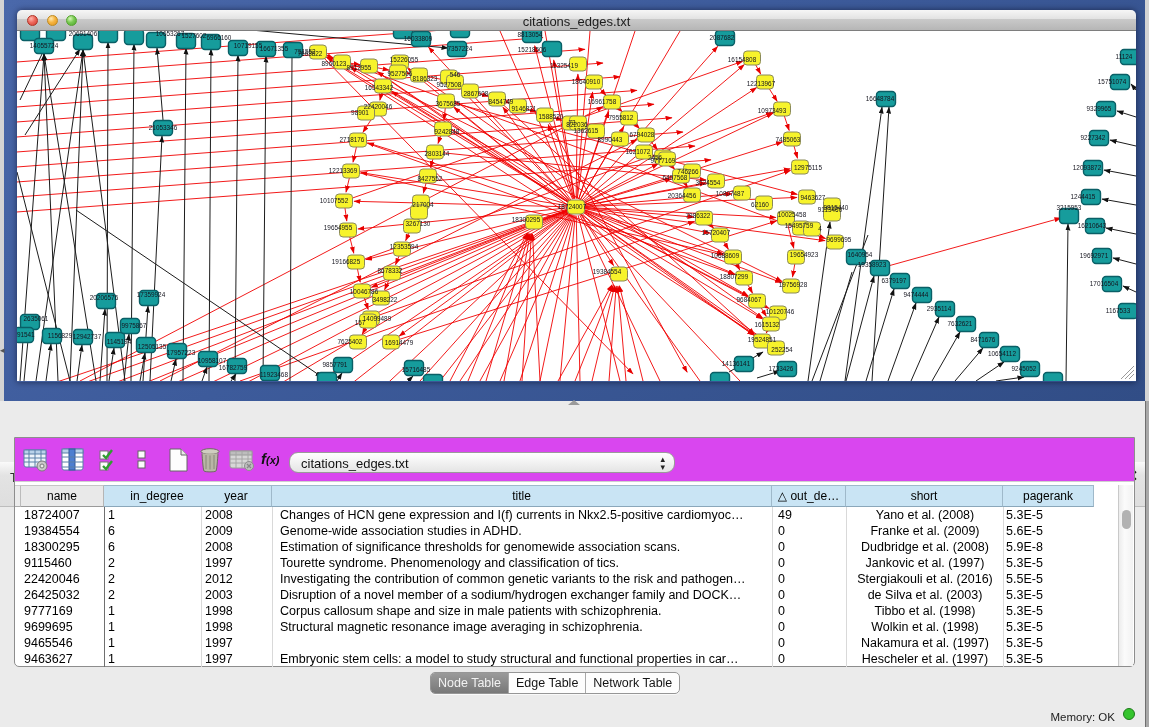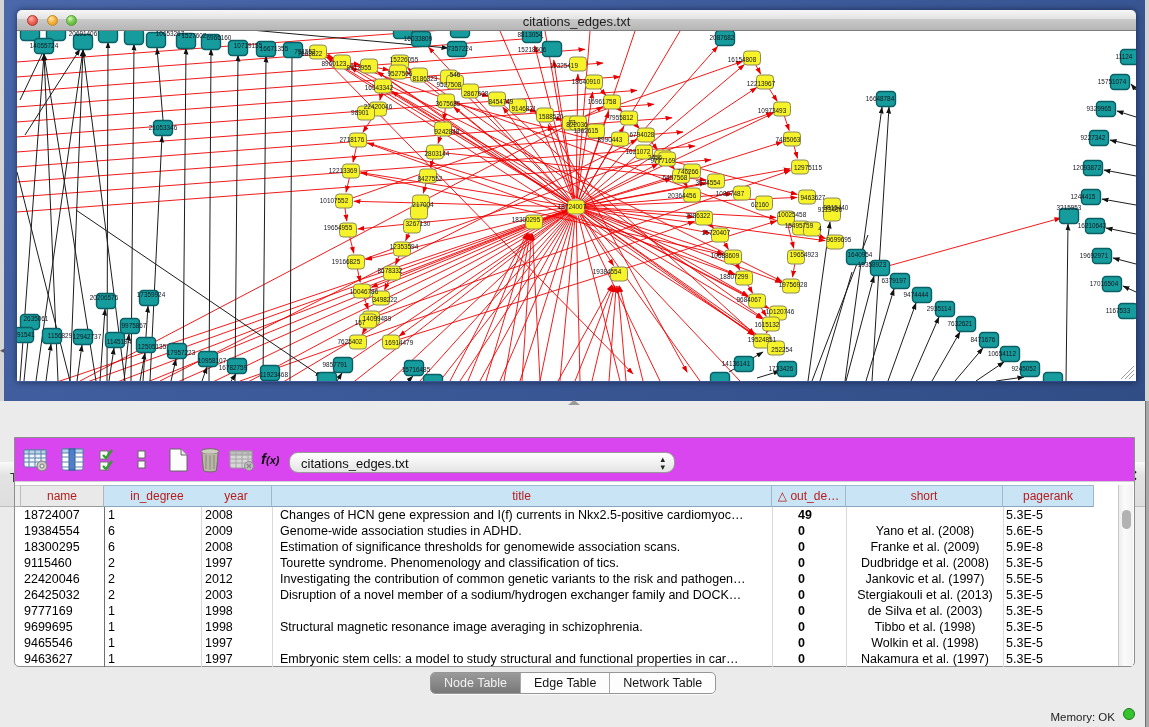--- a/index.html
+++ b/index.html
@@ -25,37 +25,37 @@
 #panelbox { position:absolute; left:14px; top:36px; width:1121px; height:230px; background:#fff;
   border:1px solid #8d8d8d; border-radius:0 0 5px 5px; }
 #tools { position:absolute; left:0; top:0; width:1119px; height:44px; background:#d946ef; border-bottom:1px solid #cfcfcf; }
 .icon { position:absolute; top:9px; }
 #combo { position:absolute; left:274px; top:14px; width:386px; height:21px; border:1px solid #9a9a9a; border-radius:9px;
   background:linear-gradient(#ffffff,#efefef 60%,#e4e4e4); font-size:13px; color:#111; }
 #combo span { position:absolute; left:11px; top:3px; }
 #combo .ar { position:absolute; left:auto; right:9px; top:2px; font-size:9px; line-height:8px; color:#222; text-align:center; }
 #thead { position:absolute; left:0; top:47px; height:22px; }
 .th { position:absolute; top:0; height:22px; background:#c9e4f4; border-right:1px solid #9fb9ca; border-top:1px solid #9fb9ca; border-bottom:1px solid #8aa7ba;
-  font-size:12px; color:#b91c1c; text-align:center; line-height:21px; }
+  font-size:12px; color:#000000; text-align:center; line-height:21px; }
 #tbody { position:absolute; left:5px; top:69px; width:1100px; height:160px; overflow:hidden; font-size:12.5px; color:#000; }
 .tr { position:relative; height:16px; white-space:nowrap; }
 .tr div { position:absolute; top:0; height:16px; line-height:16px; overflow:hidden; }
 .c0 { left:4px; width:80px; }
 .c1 { left:88px; width:92px; }
 .c2 { left:185px; width:68px; }
 .c3 { left:260px; width:494px; }
-.c4 { left:778px; width:70px;font-weight:bold; }
-.c5 { left:828px; width:154px; text-align:center;margin-top:16px; }
+.c4 { left:758px; width:70px; }
+.c5 { left:828px; width:154px; text-align:center; }
 .c6 { left:986px; width:100px; }
 .gl { position:absolute; top:69px; width:1px; height:160px; background:#d9d9d9; }
 #vsb { position:absolute; right:1px; top:47px; width:15px; height:181px; background:linear-gradient(90deg,#ececec,#fbfbfb 40%,#f2f2f2); border-left:1px solid #c9c9c9; }
 #vsb .th2 { position:absolute; left:3px; top:25px; width:9px; height:19px; border-radius:5px; background:#b2b2b2; }
 #tabs { position:absolute; left:430px; top:271px; height:22px; display:flex; border:1px solid #969696; border-radius:5px;
   background:#fdfdfd; overflow:hidden; box-shadow:0 1px 0 rgba(255,255,255,.7); }
-#tabs div { font-size:12.5px; line-height:20px; padding:0 13px; color:#151515; border-right:1px solid #a8a8a8; }
+#tabs div { font-size:12.5px; line-height:20px; padding:0 7px; color:#151515; border-right:1px solid #a8a8a8; }
 #tabs div:last-child { border-right:none; }
 #tabs .sel { background:linear-gradient(#9a9a9a,#787878); color:#f2f2f2; }
 #mem { position:absolute; right:34px; top:310px; font-size:11.5px; color:#1c1c1c; }
 #dot { position:absolute; right:14px; top:307px; width:12px; height:12px; border-radius:50%; background:#35c42e; border:1.5px solid #1d7a1a; }
 #redge { position:absolute; left:1145px; top:401px; width:4px; height:326px; background:#a8a8a8; border-left:1px solid #6f6f6f; }
 #redgetop { position:absolute; left:1146px; top:0; width:3px; height:401px; background:#d4d4d4; }
 </style></head>
 <body>
 <div id="stage">
 <div id="desk">
@@ -695,36 +695,37 @@
             <div class="c4">0</div>
             <div class="c5">Jankovic et al. (1997)</div>
             <div class="c6">5.3E-5</div>
           </div>
 <div class="tr">
             <div class="c0">22420046</div>
             <div class="c1">2</div>
             <div class="c2">2012</div>
             <div class="c3">Investigating the contribution of common genetic variants to the risk and pathogen…</div>
             <div class="c4">0</div>
-            <div class="c5">Stergiakouli et al. (2013)</div>
+            <div class="c5">Stergiakouli et al. (2016)</div>
             <div class="c6">5.5E-5</div>
           </div>
 <div class="tr">
             <div class="c0">26425032</div>
             <div class="c1">2</div>
             <div class="c2">2003</div>
             <div class="c3">Disruption of a novel member of a sodium/hydrogen exchanger family and DOCK…</div>
             <div class="c4">0</div>
             <div class="c5">de Silva et al. (2003)</div>
             <div class="c6">5.3E-5</div>
           </div>
 <div class="tr">
             <div class="c0">9777169</div>
             <div class="c1">1</div>
             <div class="c2">1998</div>
+            <div class="c3">Corpus callosum shape and size in male patients with schizophrenia.</div>
             <div class="c4">0</div>
             <div class="c5">Tibbo et al. (1998)</div>
             <div class="c6">5.3E-5</div>
           </div>
 <div class="tr">
             <div class="c0">9699695</div>
             <div class="c1">1</div>
             <div class="c2">1998</div>
             <div class="c3">Structural magnetic resonance image averaging in schizophrenia.</div>
             <div class="c4">0</div>

